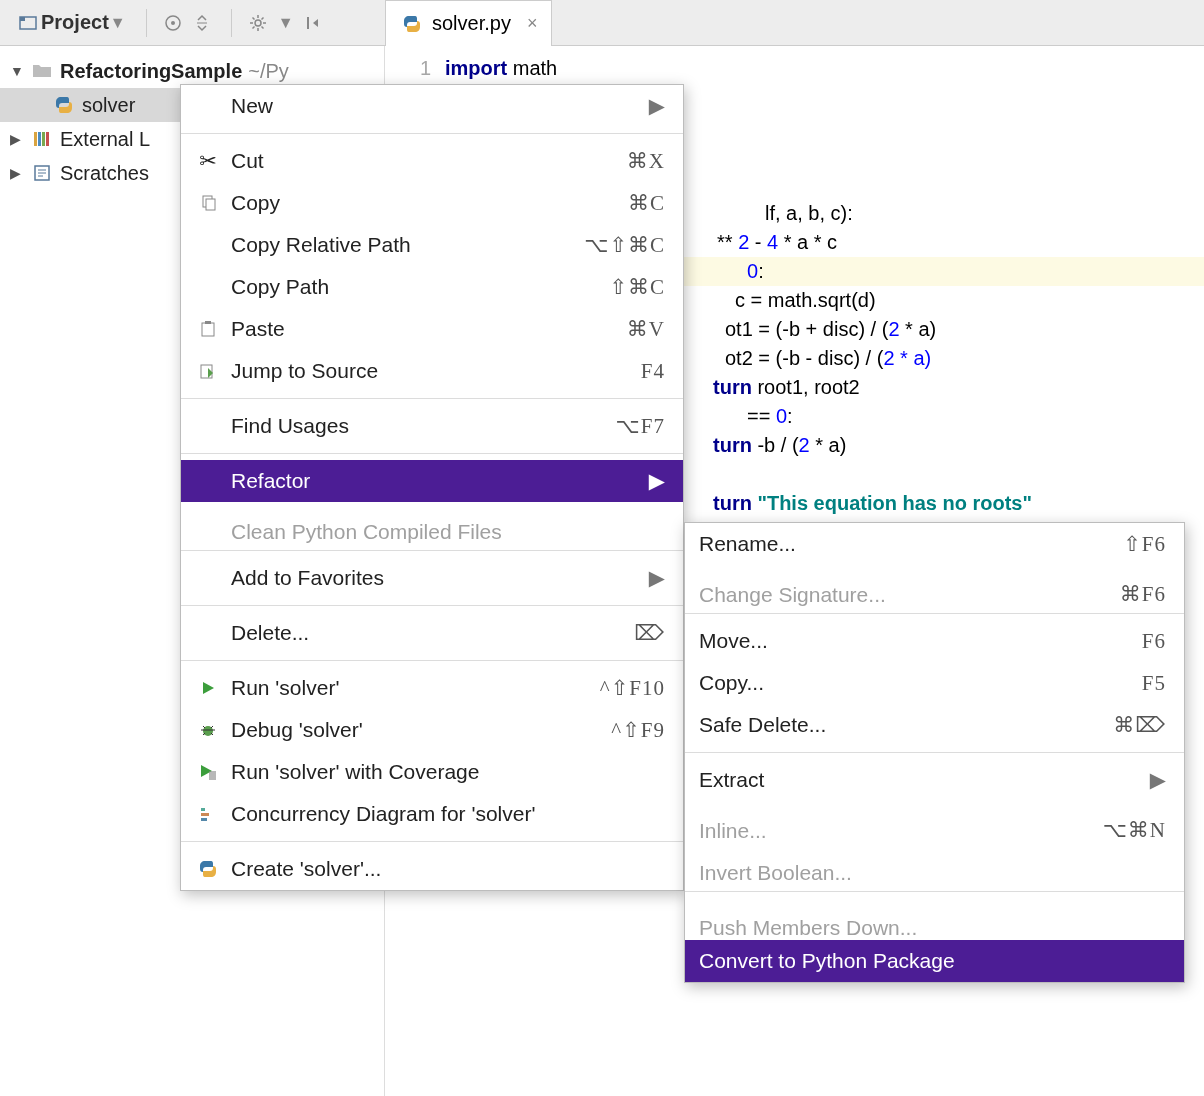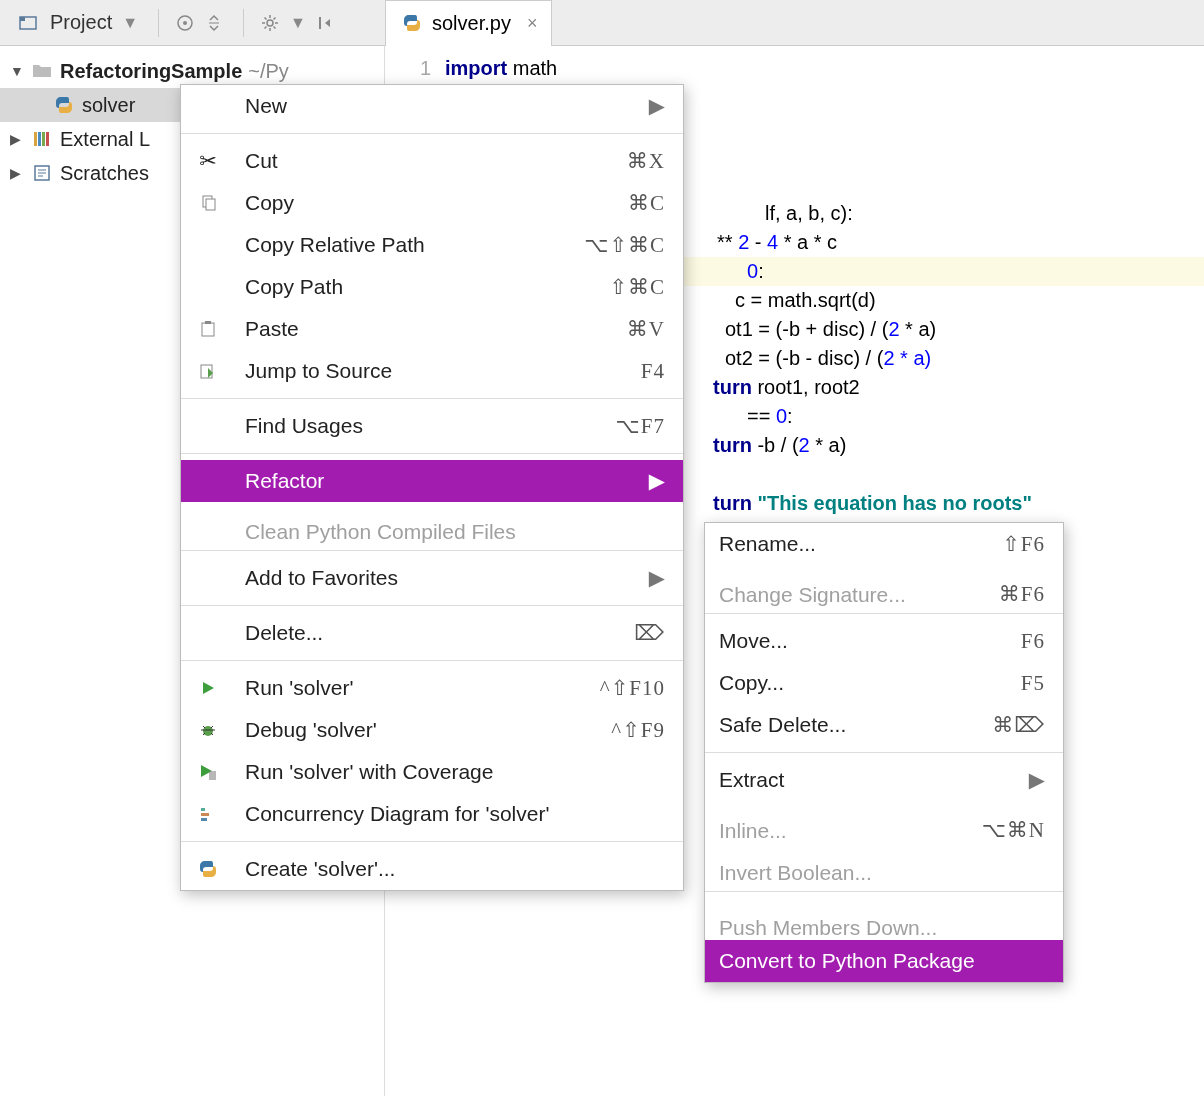--- a/index.html
+++ b/index.html
@@ -1,45 +1,45 @@
 <!DOCTYPE html>
 <html><head>
 <meta charset="utf-8">
 <style>
 * { margin:0; padding:0; box-sizing:border-box; font-family:-apple-system,BlinkMacSystemFont,"Segoe UI",sans-serif; }
 body { width:1204px; height:1096px; background:#fff; overflow:hidden; position:relative; font-size:20px; }
 .toolbar { height:46px; background:#ededed; border-bottom:1px solid #ccc; display:flex; align-items:center; padding:0 10px; gap:8px; }
-.tb-btn { display:flex; align-items:center; gap:10px; color:#333; padding:4px 6px; }
+.tb-btn { display:flex; align-items:center; gap:1px; color:#333; padding:4px 6px;font-weight:bold; }
 .tb-dd { color:#888; font-size:16px; }
 .tb-sep { width:1px; height:28px; background:#ccc; margin:0 6px; }
 .ico { display:inline-flex; width:24px; height:24px; align-items:center; justify-content:center; }
 .main { display:flex; height:1050px; }
 .sidebar { width:385px; background:#fff; border-right:1px solid #ddd; padding-top:8px; }
 .tree-row { display:flex; align-items:center; height:34px; padding-left:10px; gap:6px; color:#222; }
 .tree-row.sel { background:#d8d8d8; }
 .tri { width:14px; color:#555; font-size:14px; }
 .editor-area { flex:1; display:flex; flex-direction:column; }
-.tabs { height:46px; background:#ededed; border-bottom:1px solid #ccc; display:flex; align-items:center; position:absolute; left:385px; top:0; right:2px; }
+.tabs { height:46px; background:#ededed; border-bottom:1px solid #ccc; display:flex; align-items:flex-start; position:absolute; left:385px; top:0; right:2px; }
 .tab { height:46px; display:flex; align-items:center; gap:8px; padding:0 14px; background:#fff; border:1px solid #ccc; border-bottom:none; position:relative; }
 .tab .close { color:#888; font-size:18px; margin-left:8px; }
 .editor { display:flex; font-family:Menlo,Monaco,monospace; font-size:20px; line-height:29px; padding-top:8px; }
 .gutter { width:60px; text-align:right; color:#a8a8a8; padding-right:14px; background:#fff; }
 .code { flex:1; }
 .code .ln { white-space:pre; }
 .hl-line { background:#fdfae3; }
 .kw { color:#00008b; font-weight:bold; }
 .num { color:#0000ff; }
 .str { color:#008080; font-weight:bold; }
 
 .ctx { position:absolute; background:#fff; border:1px solid #bcbcbc; box-shadow:2px 4px 14px rgba(0,0,0,.25); font-size:21px; }
 .ctx1 { left:180px; top:84px; width:504px; }
-.ctx2 { left:704px; top:522px; width:360px; }
-.ctx-row { display:flex; align-items:center; height:42px; padding:0 18px 0 14px; gap:24px; color:#222; }
+.ctx2 { left:684px; top:522px; width:501px; }
+.ctx-row { display:flex; align-items:center; height:42px; padding:0 18px 0 14px; gap:10px; color:#222; }
 .ctx-row.dis { color:#a0a0a0;align-items:flex-end; }
-.ctx-row.sel { background:#a21caf; color:#fff; }
+.ctx-row.sel { background:#4c1d95; color:#fff; }
 .ctx-row .ci { width:26px; display:flex; justify-content:center; }
 .ctx-row .lbl { flex:1; }
 .ctx-row .sc { color:#555; font-family:-apple-system; letter-spacing:1px; }
 .ctx-row .arr { color:#777; }
 .ctx-row.sel .arr { color:#fff; }
 .ctx-sep { height:1px; background:#dcdcdc; margin:6px 0; }
 .bold { font-weight:bold; }
 </style>
 </head>
 <body>

